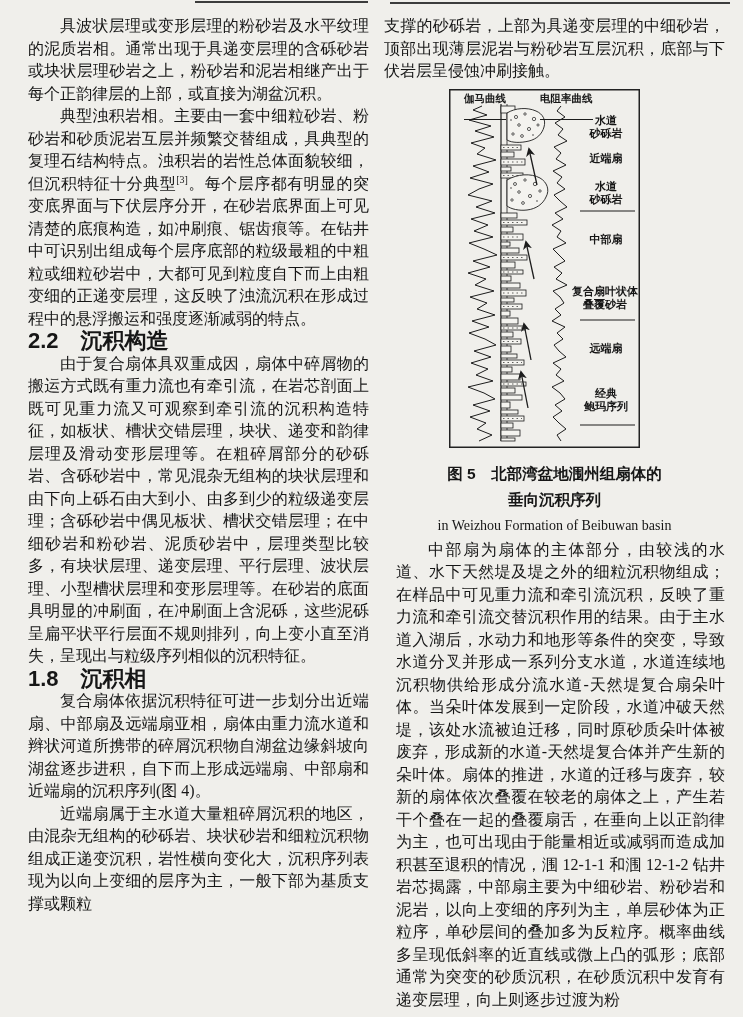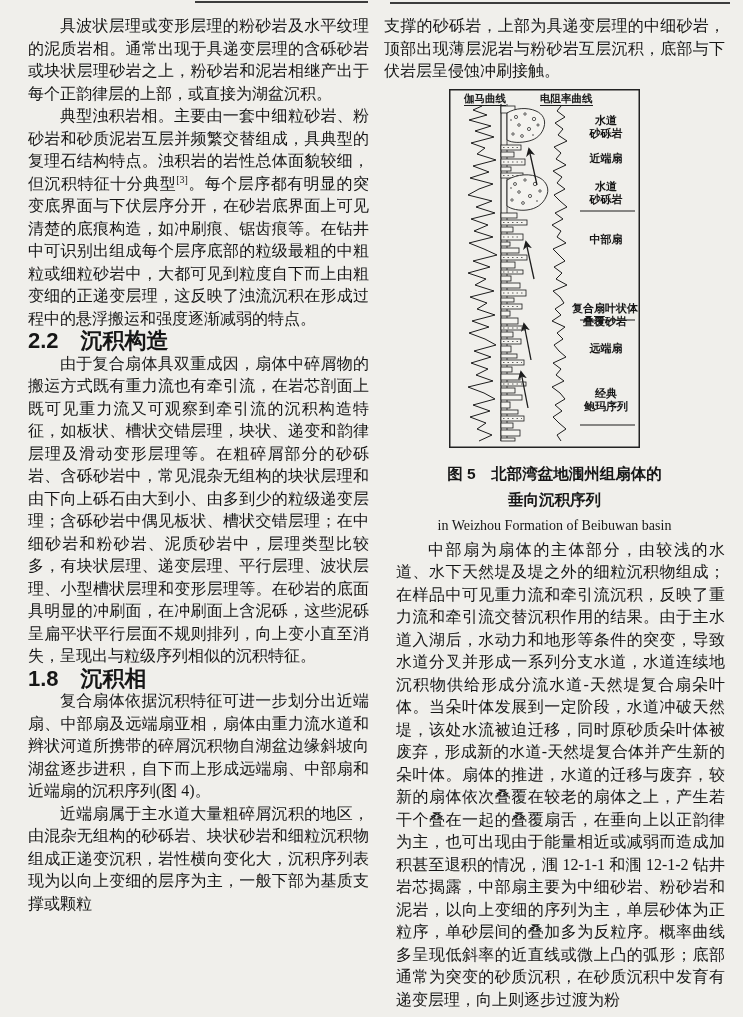--- a/index.html
+++ b/index.html
@@ -12,21 +12,21 @@
   .col-right{left:384px;}
   .body-p{margin:0;font-size:16px;line-height:22.5px;text-align:justify;}
   .indent{text-indent:2em;}
   .sec-heading{margin:0;font-size:22px;line-height:22.5px;font-weight:bold;
        font-family:"Liberation Sans","DejaVu Sans",sans-serif;}
   sup.cite{font-size:10px;line-height:0;}
   
   .figure{position:relative;margin:6px 0 0 65px;width:191px;height:359px;}
   .figure svg{position:absolute;left:0;top:0;}
   .clabel{position:absolute;font:bold 10.5px/12px "Liberation Sans","DejaVu Sans",sans-serif;
-       border-bottom:1.5px solid #1c1c1c;padding-bottom:1px;white-space:nowrap;}
+       border-bottom:1.5px solid #1c1c1c;padding-bottom:15px;white-space:nowrap;}
   .zlabel{position:absolute;width:70px;text-align:center;
        font:bold 11px/13px "Liberation Sans","DejaVu Sans",sans-serif;}
   .zlabel span{display:block;}
   .zwide{width:88px;}
   
   .caption{margin-top:13px;text-align:center;}
   .cap-cn{font:bold 15.5px/26px "Liberation Sans","DejaVu Sans",sans-serif;}
   .cap-en{font:14px/25px "Liberation Serif","DejaVu Serif",serif;}
   .p2{margin-top:1px;margin-left:12px;}
 </style>
@@ -183,21 +183,21 @@
           <span></span>
         </div>
       <div class="zlabel" style="left:122px;top:91px;">
           <span>水道</span>
           <span>砂砾岩</span>
         </div>
       <div class="zlabel" style="left:122px;top:144px;">
           <span>中部扇</span>
           <span></span>
         </div>
-      <div class="zlabel zwide" style="left:112px;top:214px;font-family:Liberation Mono, monospace;">
+      <div class="zlabel zwide" style="left:112px;top:196px;">
           <span>复合扇叶状体</span>
           <span>叠覆砂岩</span>
         </div>
       <div class="zlabel" style="left:122px;top:253px;">
           <span>远端扇</span>
           <span></span>
         </div>
       <div class="zlabel" style="left:122px;top:298px;">
           <span>经典</span>
           <span>鲍玛序列</span>

